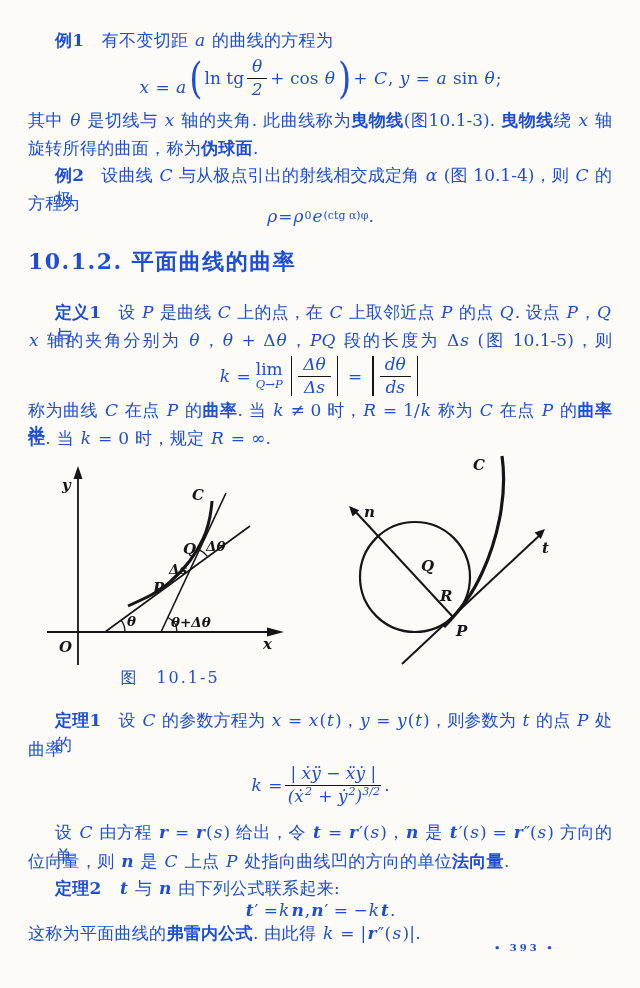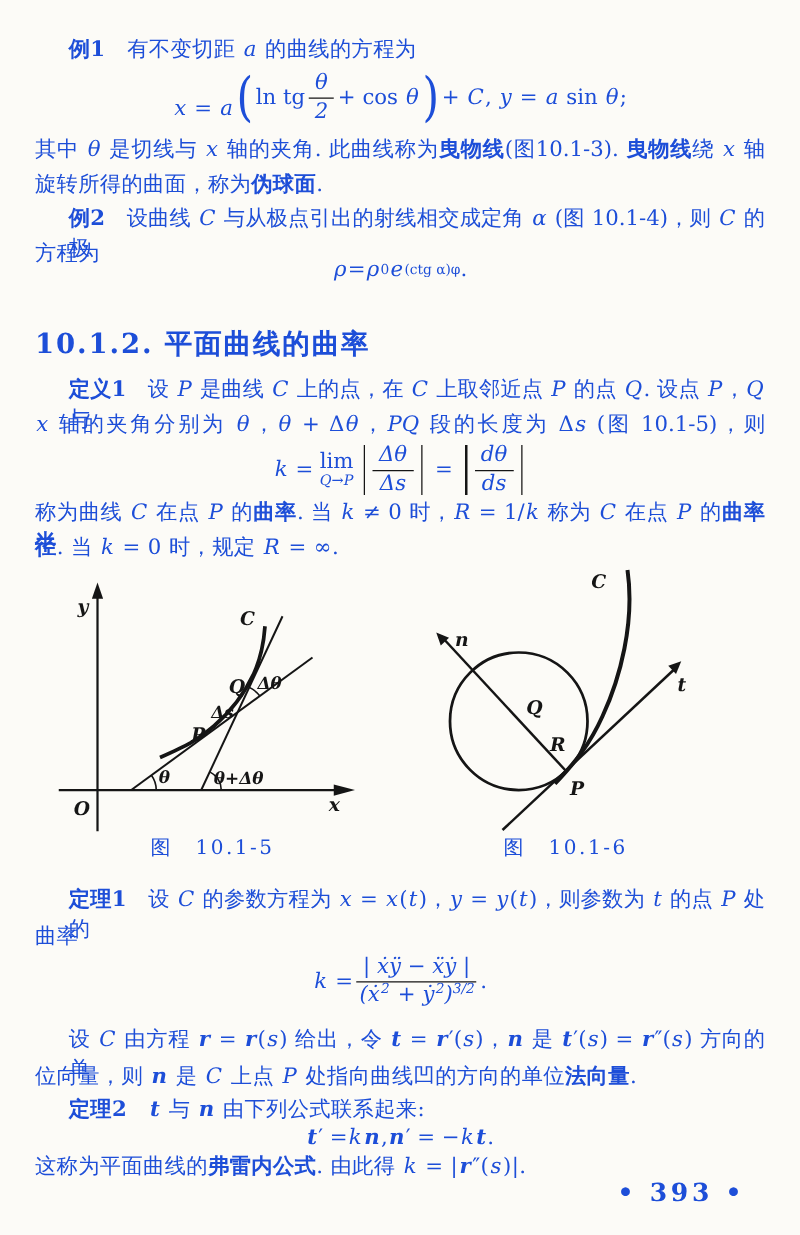--- a/index.html
+++ b/index.html
@@ -6,33 +6,33 @@
   .page{position:relative;width:640px;height:988px;background:#fcfbf7;color:#1d4ed8;
         font-family:"DejaVu Serif","Liberation Serif",serif;overflow:hidden;margin:0 auto;}
   .line{position:absolute;font-size:17px;line-height:24px;white-space:nowrap;letter-spacing:.3px;}
   .line.fill{white-space:normal;text-align:justify;text-align-last:justify;letter-spacing:0;}
   .w584{width:584px;} .w557{width:557px;}
   .seg-b{font-weight:700;}
   .seg-i{font-style:italic;padding:0 1px;}
   .seg-bi{font-weight:700;font-style:italic;padding:0 1px;}
   sup{font-size:11px;line-height:0;}
   sub{font-size:11px;line-height:0;}
-  .heading{position:absolute;left:28px;top:260px;font-size:22px;font-weight:700;letter-spacing:1.5px;}
+  .heading{position:absolute;left:28px;top:247px;font-size:22px;font-weight:700;letter-spacing:1.5px;}
   .formula{position:absolute;left:0;width:640px;display:flex;justify-content:center;align-items:center;font-size:17px;}
   .frac{display:inline-flex;flex-direction:column;align-items:center;margin:0 3px;font-style:italic;line-height:1.15;}
   .frac .num{border-bottom:1.4px solid #151515;padding:0 5px 1px;}
   .frac .den{padding-top:1px;}
   .bigparen{display:inline-block;font-size:34px;font-weight:400;line-height:.9;transform:scaleY(1.25);margin:0 2px;}
   .limstack{display:inline-flex;flex-direction:column;align-items:center;line-height:1;margin:0 5px;}
   .limstack .limsub{font-size:11.5px;font-style:italic;margin-top:1px;}
   .vbar{width:1.4px;height:40px;background:#151515;margin:0 3px;}
   .feq{margin:0 7px;}
   .fitalic{font-style:italic;margin-top:18px;}
   .caption{position:absolute;font-size:16px;letter-spacing:2px;text-align:center;}
-  .pagenum{position:absolute;left:494px;top:942px;font-size:20px;font-weight:700;letter-spacing:3px;}
+  .pagenum{position:absolute;left:494px;top:942px;font-size:10px;font-weight:700;letter-spacing:3px;}
   svg{position:absolute;}
   svg text{font-size:15px;font-style:italic;font-weight:700;
            font-family:"DejaVu Serif","Liberation Serif",serif;fill:#151515;}
   svg .small-label{font-size:13.5px;}
 </style>
 </head>
 <body>
 
 <div class="page">
 
@@ -129,21 +129,20 @@
     <path d="M 157,6 C 163,48 151,93 137,123 C 127,145 116,159 99,177" fill="none" stroke="#151515" stroke-width="3.2"></path>
     <text x="128" y="20">C</text>
     <text x="19" y="67">n</text>
     <text x="197" y="103">t</text>
     <text x="76" y="121">Q</text>
     <text x="95" y="151">R</text>
     <text x="111" y="186">P</text>
   </svg>
 
   <div class="caption" style="left:45px;top:668px;width:250px;">图　10.1-5</div>
-  <div class="caption" style="left:345px;top:668px;width:215px;">图　10.1-6</div>
 
   <div class="line fill w557" style="top:708px;left:55px;"><span class="seg-b">定理1</span><span>　设 </span><span class="seg-i">C</span><span> 的参数方程为 </span><span class="seg-i">x</span><span> = </span><span class="seg-i">x</span><span>(</span><span class="seg-i">t</span><span>)，</span><span class="seg-i">y</span><span> = </span><span class="seg-i">y</span><span>(</span><span class="seg-i">t</span><span>)，则参数为 </span><span class="seg-i">t</span><span> 的点 </span><span class="seg-i">P</span><span> 处的</span></div>
   <div class="line" style="top:737px;left:28px;"><span>曲率</span></div>
 
   <div class="formula" style="top:758px;height:54px;">
     <span><span class="seg-i">k</span><span> = </span></span>
     <span class="frac">
       <span class="num">| ẋÿ − ẍẏ |</span>
       <span class="den"><span class="seg-i">(ẋ</span><sup>2</sup><span class="seg-i"> + ẏ</span><sup>2</sup><span>)</span><sup>3/2</sup></span>
     </span>

